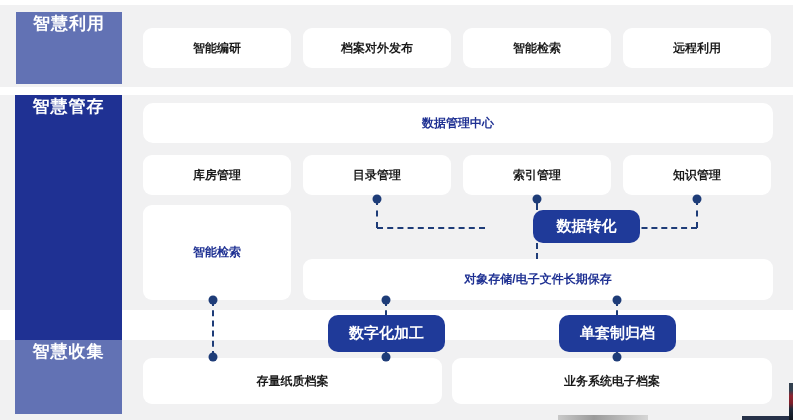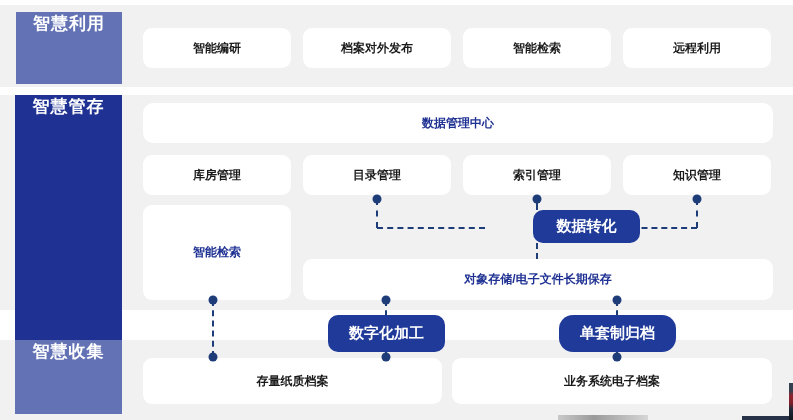--- a/index.html
+++ b/index.html
@@ -115,21 +115,21 @@
     <span>数据转化</span>
   </div>
 
   <div class="box blue" style="left:303px;top:259px;width:470px;height:41px;">
     <span>对象存储/电子文件长期保存</span>
   </div>
 
   <div class="tag" style="left:328px;top:315px;width:117px;height:37px;">
     <span>数字化加工</span>
   </div>
-  <div class="tag" style="left:559px;top:315px;width:117px;height:37px;border-radius:14px;">
+  <div class="tag" style="left:559px;top:315px;width:117px;height:37px;">
     <span>单套制归档</span>
   </div>
 
   <div class="box" style="left:143px;top:358px;width:299px;height:46px;">
     <span>存量纸质档案</span>
   </div>
   <div class="box" style="left:452px;top:358px;width:320px;height:46px;">
     <span>业务系统电子档案</span>
   </div>
 

